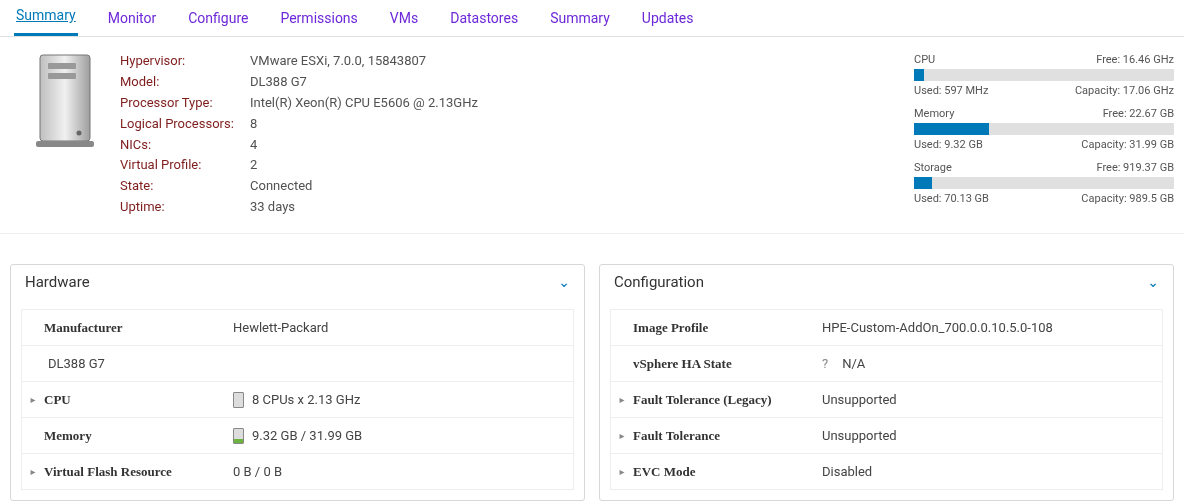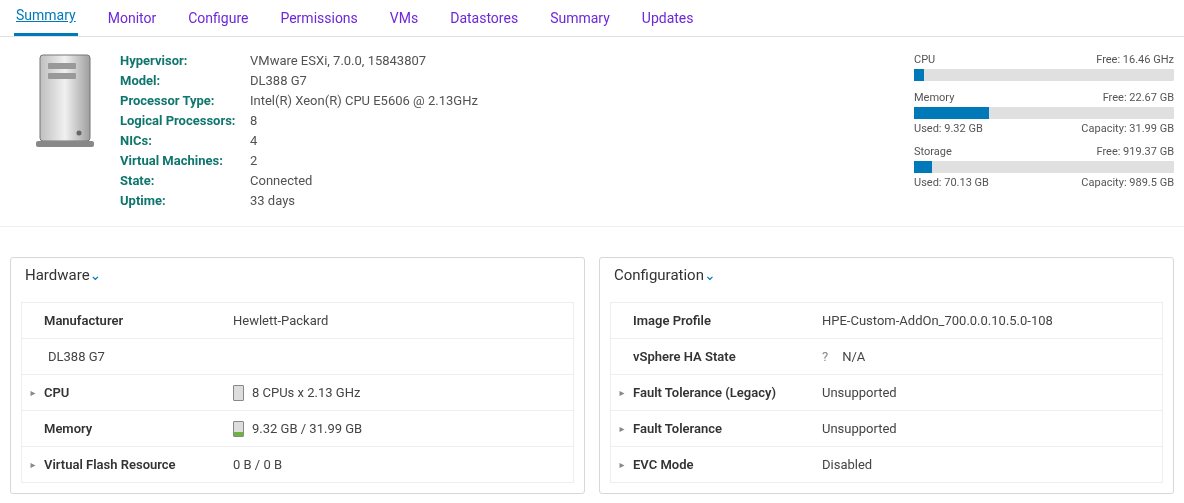--- a/index.html
+++ b/index.html
@@ -41,21 +41,21 @@
     align-items: flex-start;
   }
   .details-grid {
     display: grid;
     grid-template-columns: 130px 1fr;
     row-gap: 5px;
     font-size: 13px;
     color: #525252;
     flex: 1;
   }
-  .details-grid .label { color: #0f766e; font-weight: bold; }
+  .details-grid .label { color: #7f1d1d; }
   .meters {
     width: 260px;
     font-size: 11px;
     color: #555;
   }
   .meter-block { margin-bottom: 10px; }
   .meter-head, .meter-foot {
     display: flex;
     justify-content: space-between;
     font-size: 11px;
@@ -78,20 +78,21 @@
     gap: 14px;
     padding: 30px 10px 0 10px;
   }
   .panel {
     flex: 1;
     border: 1px solid #d7d7d7;
     border-radius: 3px;
   }
   .panel-head {
     display: flex;
+    justify-content: space-between;
     align-items: center;
     padding: 8px 14px;
     font-size: 15px;
     color: #333;
   }
   .collapse-icon {
     color: #0079b8;
     cursor: pointer;
     font-size: 14px;
   }
@@ -112,20 +113,21 @@
     width: 22px;
     text-align: center;
     color: #888;
     font-size: 10px;
     cursor: pointer;
   }
   .panel-row .expander.blank { visibility: hidden; }
   .panel-row .pk {
     width: 185px;
     padding: 6px 0;
+    font-family: Liberation Serif, serif;
   }
   .panel-row.bold .pk { font-weight: 600; }
   .panel-row .pv {
     flex: 1;
     padding: 6px 4px;
     color: #444;
     display: flex;
     align-items: center;
     gap: 8px;
   }
@@ -181,37 +183,41 @@
     <div class="label">Hypervisor:</div>
     <div>VMware ESXi, 7.0.0, 15843807</div>
     <div class="label">Model:</div>
     <div>DL388 G7</div>
     <div class="label">Processor Type:</div>
     <div>Intel(R) Xeon(R) CPU E5606 @ 2.13GHz</div>
     <div class="label">Logical Processors:</div>
     <div>8</div>
     <div class="label">NICs:</div>
     <div>4</div>
-    <div class="label">Virtual Machines:</div>
+    <div class="label">Virtual Profile:</div>
     <div>2</div>
     <div class="label">State:</div>
     <div>Connected</div>
     <div class="label">Uptime:</div>
     <div>33 days</div>
   </div>
 
   <div class="meters">
     <div class="meter-block">
       <div class="meter-head">
         <span>CPU</span>
         <span>Free: 16.46 GHz</span>
       </div>
       <div class="bar">
             <div class="bar-fill" style="width:4%"></div>
           </div>
+      <div class="meter-foot">
+        <span>Used: 597 MHz</span>
+        <span>Capacity: 17.06 GHz</span>
+      </div>
     </div>
     <div class="meter-block">
       <div class="meter-head">
         <span>Memory</span>
         <span>Free: 22.67 GB</span>
       </div>
       <div class="bar">
             <div class="bar-fill" style="width:29%"></div>
           </div>
       <div class="meter-foot">

